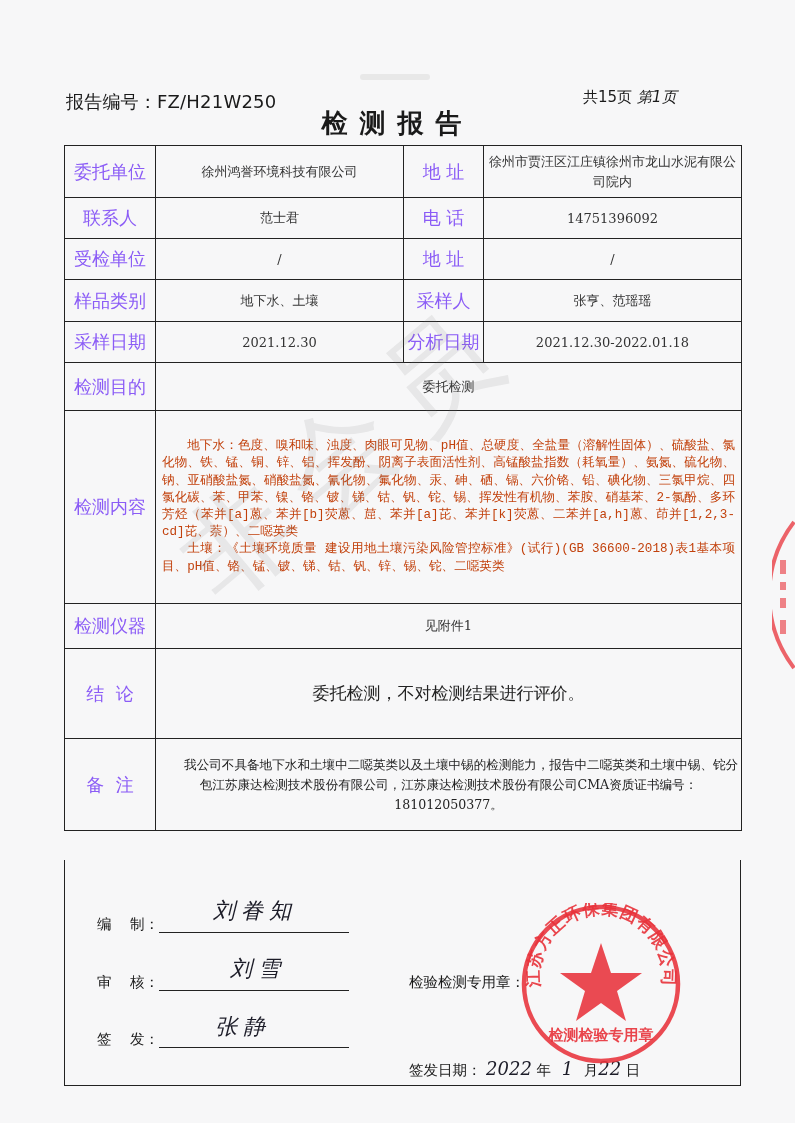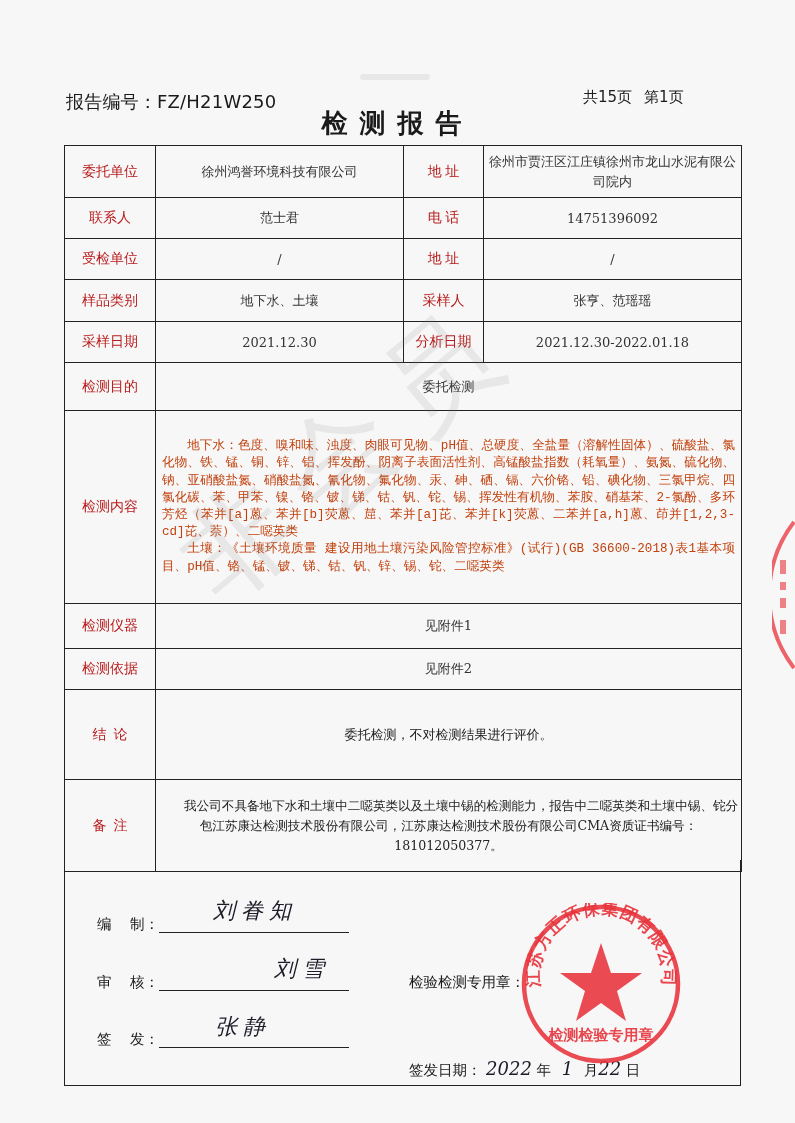--- a/index.html
+++ b/index.html
@@ -5,44 +5,44 @@
   html, body { margin: 0; padding: 0; }
   body {
     width: 795px; height: 1123px; position: relative; overflow: hidden;
     background: #f7f7f8;
     font-family: "DejaVu Sans", "Liberation Sans", sans-serif;
     color: #1a1a1a;
   }
   .abs { position: absolute; }
   .report-no { left: 66px; top: 90px; font-size: 18px; letter-spacing: 0.2px; }
   .page-info { left: 583px; top: 88px; font-size: 15px; }
-  .page-info span + span { margin-left: 12px; }
+  .page-info span + span { margin-left: 5px; font-style: italic; }
   .title {
     left: 0; width: 795px; top: 106px; text-align: center;
     font-size: 26px; font-weight: bold; letter-spacing: 12px;
   }
   .scan-smudge { left: 360px; top: 74px; width: 70px; height: 6px; background: #ddd; border-radius: 3px; opacity: .6; }
 
   table.rpt {
     position: absolute; left: 64px; top: 145px; width: 677px;
     border-collapse: collapse; table-layout: fixed;
   }
   table.rpt td {
     border: 1.6px solid #222; padding: 0; text-align: center; vertical-align: middle;
   }
-  td.lbl { font-size: 14px; color: #b91c1c; font-family: Liberation Serif, serif; }
+  td.lbl { font-size: 18px; color: #8b5cf6; }
   td.val { font-family: "DejaVu Serif", "Liberation Serif", serif; font-size: 13px; color: #333; }
   .addr { line-height: 20px; padding: 2px 6px; }
   .content-block {
     text-align: left; font-family: Liberation Mono, monospace;
     font-size: 12.6px; line-height: 17.2px; padding: 2px 6px 2px 6px; color: #c2410c;
     text-align: justify;
   }
   .indent { text-indent: 2em; }
-  .conclusion { text-align: left; padding-left: 28px; font-family: "DejaVu Serif", "Liberation Serif", serif; font-size: 13px; color: #222; }
+  .conclusion { text-align: left; padding-left: 28px; font-family: "DejaVu Serif", "Liberation Serif", serif; font-size: 17px; color: #222; }
   .remark { text-align: left; padding: 0 8px; font-family: "DejaVu Serif", "Liberation Serif", serif; font-size: 12.6px; line-height: 20px; color: #222; }
 
   .sig-box {
     position: absolute; left: 64px; top: 860px; width: 677px; height: 226px;
     border: 1.6px solid #222; border-top: none; box-sizing: border-box;
   }
   .sig-row { position: absolute; left: 32px; font-size: 14.5px; }
   .sig-row .lab { display: inline-block; width: 70px; letter-spacing: 0; }
   .sig-line { position: absolute; left: 158px; width: 190px; border-bottom: 1.4px solid #222; }
   .hand {
@@ -127,24 +127,20 @@
       <div class="content-block">
         <div class="indent">地下水：色度、嗅和味、浊度、肉眼可见物、pH值、总硬度、全盐量（溶解性固体）、硫酸盐、氯化物、铁、锰、铜、锌、铝、挥发酚、阴离子表面活性剂、高锰酸盐指数（耗氧量）、氨氮、硫化物、钠、亚硝酸盐氮、硝酸盐氮、氰化物、氟化物、汞、砷、硒、镉、六价铬、铅、碘化物、三氯甲烷、四氯化碳、苯、甲苯、镍、铬、铍、锑、钴、钒、铊、锡、挥发性有机物、苯胺、硝基苯、2-氯酚、多环芳烃（苯并[a]蒽、苯并[b]荧蒽、䓛、苯并[a]芘、苯并[k]荧蒽、二苯并[a,h]蒽、茚并[1,2,3-cd]芘、萘）、二噁英类</div>
         <div class="indent">土壤：《土壤环境质量 建设用地土壤污染风险管控标准》(试行)(GB 36600-2018)表1基本项目、pH值、铬、锰、铍、锑、钴、钒、锌、锡、铊、二噁英类</div>
       </div>
     </td>
   </tr>
   <tr style="height:45px">
     <td class="lbl">检测仪器</td>
     <td class="val" colspan="3">见附件1</td>
   </tr>
-  <tr style="height:41px">
-    <td class="lbl">检测依据</td>
-    <td class="val" colspan="3">见附件2</td>
-  </tr>
   <tr style="height:90px">
     <td class="lbl" style="white-space:pre">结  论</td>
     <td colspan="3" class="conclusion">委托检测，不对检测结果进行评价。</td>
   </tr>
   <tr style="height:92px">
     <td class="lbl" style="white-space:pre">备  注</td>
     <td colspan="3" class="remark">
           <div class="indent">我公司不具备地下水和土壤中二噁英类以及土壤中锡的检测能力，报告中二噁英类和土壤中锡、铊分包江苏康达检测技术股份有限公司，江苏康达检测技术股份有限公司CMA资质证书编号：181012050377。</div>
         </td>
   </tr>
@@ -155,21 +151,21 @@
   <div class="sig-row" style="top:55px;">
     <span class="lab" style="white-space:pre">编    制：</span>
   </div>
   <div class="sig-line" style="top:72px; left:94px;"></div>
   <div class="hand" style="left:148px; top:36px;">刘眷知</div>
 
   <div class="sig-row" style="top:113px;">
     <span class="lab" style="white-space:pre">审    核：</span>
   </div>
   <div class="sig-line" style="top:130px; left:94px;"></div>
-  <div class="hand" style="left:165px; top:94px;margin-left:44px;">刘雪</div>
+  <div class="hand" style="left:165px; top:94px;">刘雪</div>
 
   <div class="sig-row" style="top:170px;">
     <span class="lab" style="white-space:pre">签    发：</span>
   </div>
   <div class="sig-line" style="top:187px; left:94px;"></div>
   <div class="hand" style="left:150px; top:152px;">张静</div>
 
   <div class="stamp-label" style="left:344px; top:113px;">检验检测专用章：</div>
   <div class="stamp-label" style="left:344px; top:170px;margin-top:28px;">
     <span>签发日期：</span>

